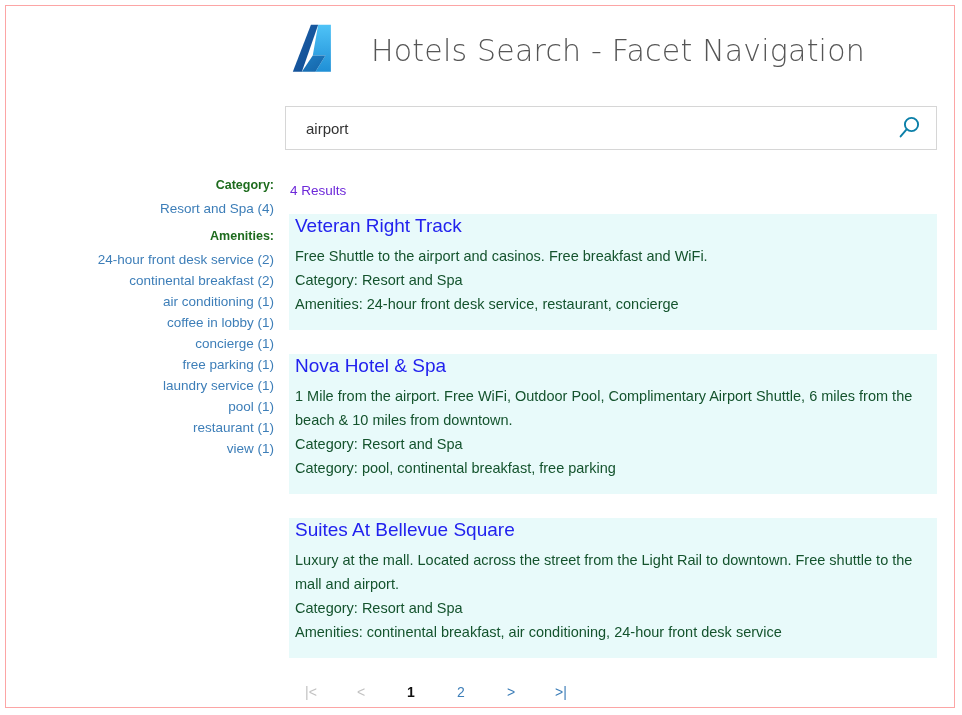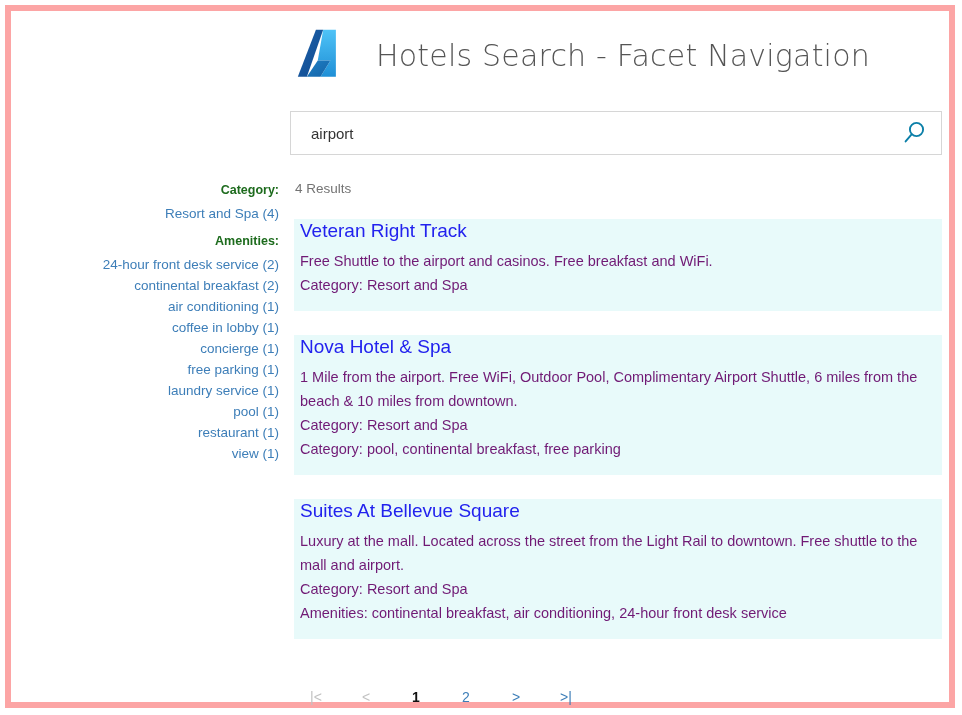--- a/index.html
+++ b/index.html
@@ -14,21 +14,21 @@
     font-family: "Liberation Sans", sans-serif;
     color: #262626;
     overflow: hidden;
   }
   #page-frame {
     position: absolute;
     left: 5px;
     top: 5px;
     width: 950px;
     height: 703px;
-    border: 6px solid #fca5a5;
+    border: 1px solid #fca5a5;
     box-sizing: border-box;
     background: #ffffff;
   }
 
   
   #header {
     position: absolute;
     left: 285px;
     top: 7px;
     height: 74px;
@@ -116,23 +116,23 @@
     font-size: 13.5px;
     text-decoration: none;
     cursor: pointer;
     font-family: "Liberation Sans", sans-serif;
   }
 
   
   #results-count {
     position: absolute;
     left: 284px;
-    top: 169px;
+    top: 176px;
     font-size: 13.5px;
-    color: #737373;
+    color: #6d28d9;
     line-height: 18px;
   }
   #results-list {
     position: absolute;
     left: 283px;
     top: 208px;
     width: 648px;
   }
   .result-card {
     background: #e8fafa;
@@ -145,21 +145,21 @@
     color: #2222ee;
     font-size: 19px;
     text-decoration: none;
     line-height: 24px;
     margin: 0 0 6px 6px;
     cursor: pointer;
     font-family: "Liberation Sans", sans-serif;
   }
   .result-line {
     font-size: 14.5px;
-    color: #701a75;
+    color: #14532d;
     line-height: 24px;
     margin: 0 12px 0 6px;
     font-family: "Liberation Sans", sans-serif;
   }
 
   
   #pagination {
     position: absolute;
     left: 280px;
     top: 676px;
@@ -252,20 +252,21 @@
   </div>
 
   <div id="results-count">4 Results</div>
 
   <div id="results-list">
 
     <div class="result-card">
       <a class="result-title">Veteran Right Track</a>
       <div class="result-line">Free Shuttle to the airport and casinos.  Free breakfast and WiFi.</div>
       <div class="result-line">Category: Resort and Spa</div>
+      <div class="result-line">Amenities: 24-hour front desk service, restaurant, concierge</div>
     </div>
 
     <div class="result-card">
       <a class="result-title">Nova Hotel &amp; Spa</a>
       <div class="result-line">1 Mile from the airport.  Free WiFi, Outdoor Pool, Complimentary Airport Shuttle, 6 miles from the beach &amp; 10 miles from downtown.</div>
       <div class="result-line">Category: Resort and Spa</div>
       <div class="result-line">Category: pool, continental breakfast, free parking</div>
     </div>
 
     <div class="result-card">

